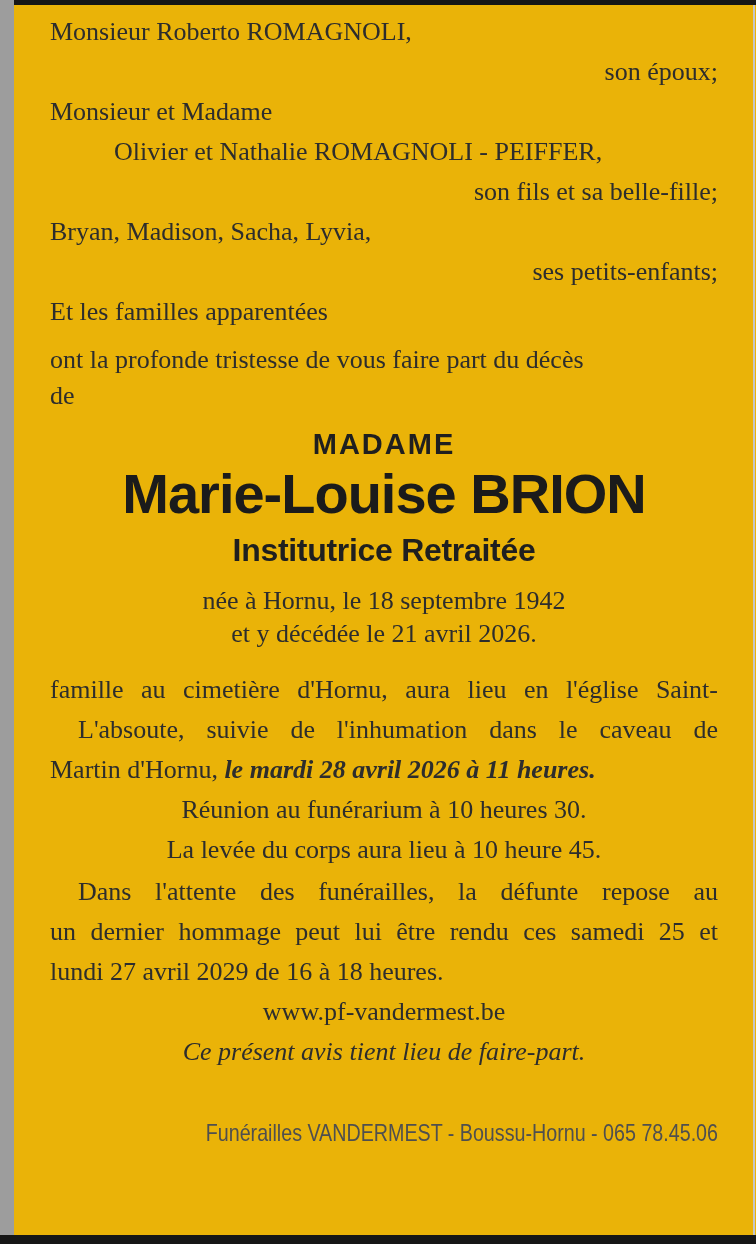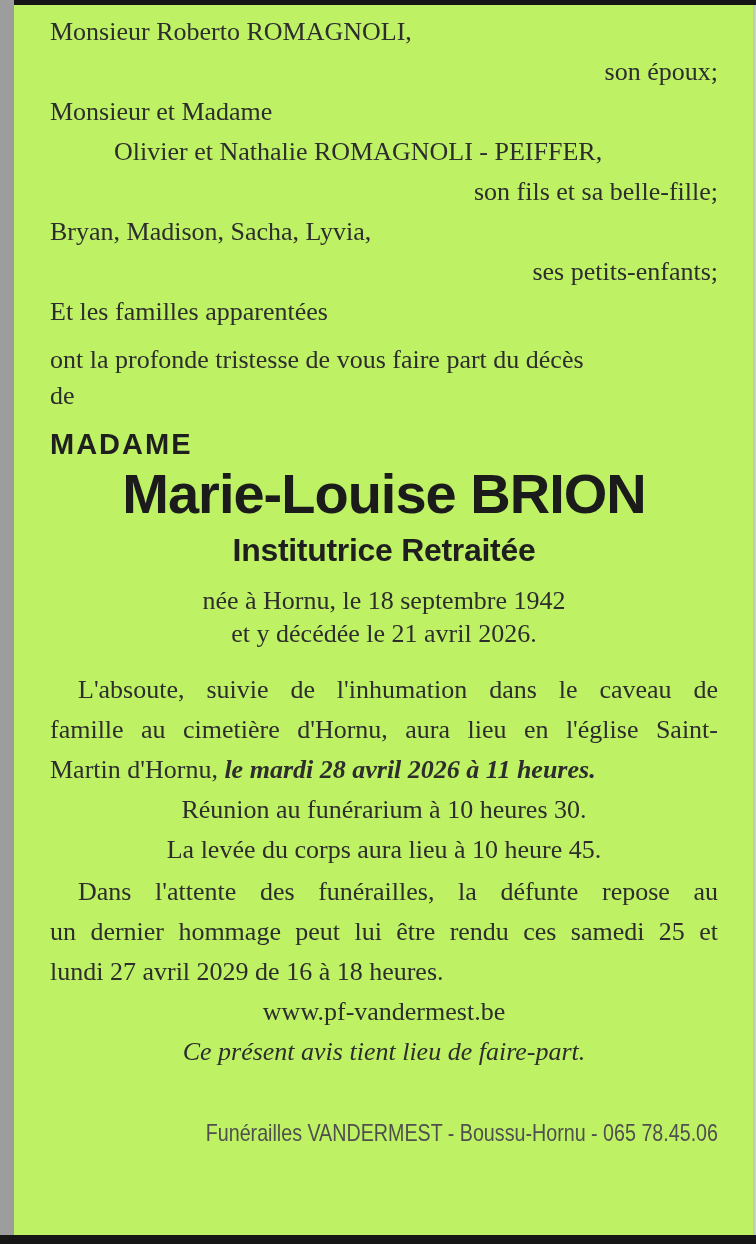--- a/index.html
+++ b/index.html
@@ -2,39 +2,39 @@
 <html><head>
 <meta charset="utf-8">
 <style>
   html, body { margin: 0; padding: 0; }
   body {
     width: 756px; height: 1244px;
     background: #ffffff;
     overflow: hidden;
     font-family: "Liberation Serif", serif;
   }
-  .page { position: relative; width: 756px; height: 1244px; background: #bef264; }
+  .page { position: relative; width: 756px; height: 1244px; background: #eab308; }
 
   
   .strip-left  { position: absolute; left: 0; top: 0; bottom: 0; width: 14px; background: #9d9d9d; }
   .bar-top     { position: absolute; left: 14px; right: 0; top: 0; height: 5px; background: #161616; }
   .bar-bottom  { position: absolute; left: 0; right: 0; bottom: 0; height: 9px; background: #161616; }
   .line-right  { position: absolute; right: 1px; top: 5px; bottom: 9px; width: 2px; background: #c6c6c6; }
 
   .content { position: absolute; left: 0; top: 0; width: 756px; box-sizing: border-box;
              padding: 12px 38px 0 50px; color: #2d2d2d; }
 
   .ln { font: 26px/40px "Liberation Serif", serif; color: #2d2d2d; white-space: nowrap; }
   .left   { text-align: left; }
   .right  { text-align: right; }
   .indent { padding-left: 64px; }
   .mt8    { margin-top: 8px; }
   .lh32   { line-height: 32px; }
 
-  .title { margin-top: 14px; text-align: left; font-family: "Liberation Sans", sans-serif;
+  .title { margin-top: 14px; text-align: center; font-family: "Liberation Sans", sans-serif;
            font-weight: 700; font-size: 29px; line-height: 36px; letter-spacing: 2px; color: #1f1f1f; }
   .name  { margin: 0; text-align: center; font-family: "Liberation Sans", sans-serif;
            font-weight: 700; font-size: 56px; line-height: 64px; letter-spacing: -1px; color: #1b1b1b; }
   .profession { margin-top: 6px; text-align: center; font-family: "Liberation Sans", sans-serif;
            font-weight: 700; font-size: 32px; line-height: 36px; letter-spacing: -0.3px; color: #1f1f1f; }
 
   .center { text-align: center; }
   .serif26 { font: 26px/40px "Liberation Serif", serif; color: #2d2d2d; white-space: nowrap; }
   .lh33 { line-height: 33px; }
   .birthblock { margin-top: 16px; }
@@ -76,22 +76,22 @@
     <div class="title">MADAME</div>
     <h1 class="name">Marie-Louise BRION</h1>
     <div class="profession">Institutrice Retraitée</div>
 
     <div class="birthblock">
       <div class="center serif26 lh33">née à Hornu, le 18 septembre 1942</div>
       <div class="center serif26 lh33">et y décédée le 21 avril 2026.</div>
     </div>
 
     <div class="para">
+      <div class="jline">famille au cimetière d'Hornu, aura lieu en l'église Saint-</div>
       <div class="jline indent1">L'absoute, suivie de l'inhumation dans le caveau de</div>
-      <div class="jline">famille au cimetière d'Hornu, aura lieu en l'église Saint-</div>
       <div class="lastline"><span>Martin d'Hornu, </span><span class="bi">le mardi 28 avril 2026 à 11 heures.</span></div>
     </div>
 
     <div class="center serif26">Réunion au funérarium à 10 heures 30.</div>
     <div class="center serif26">La levée du corps aura lieu à 10 heure 45.</div>
 
     <div class="para para2">
       <div class="jline indent1">Dans l'attente des funérailles, la défunte repose au</div>
       <div class="jline">un dernier hommage peut lui être rendu ces samedi 25 et</div>
       <div class="lastline">lundi 27 avril 2029 de 16 à 18 heures.</div>

